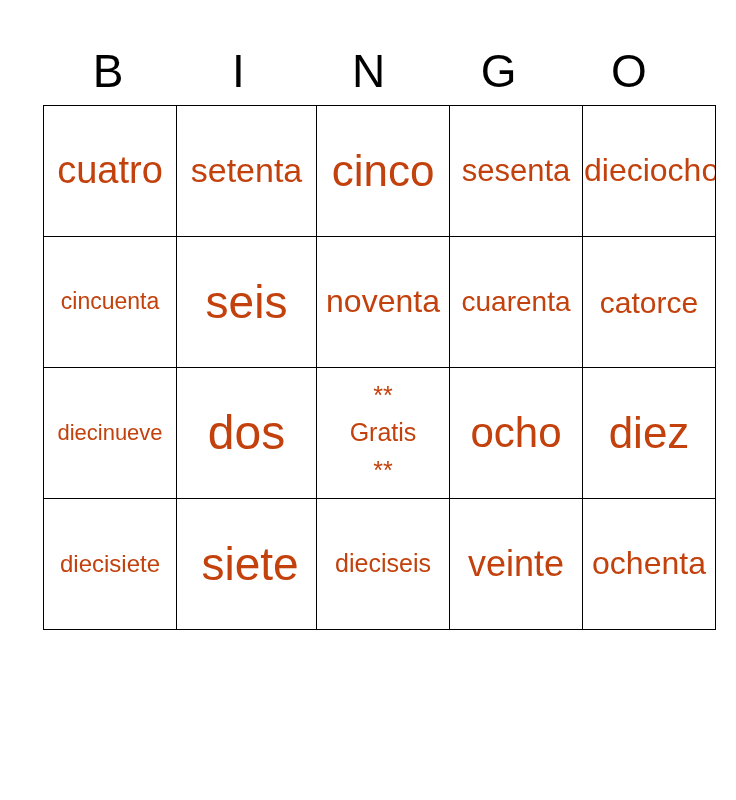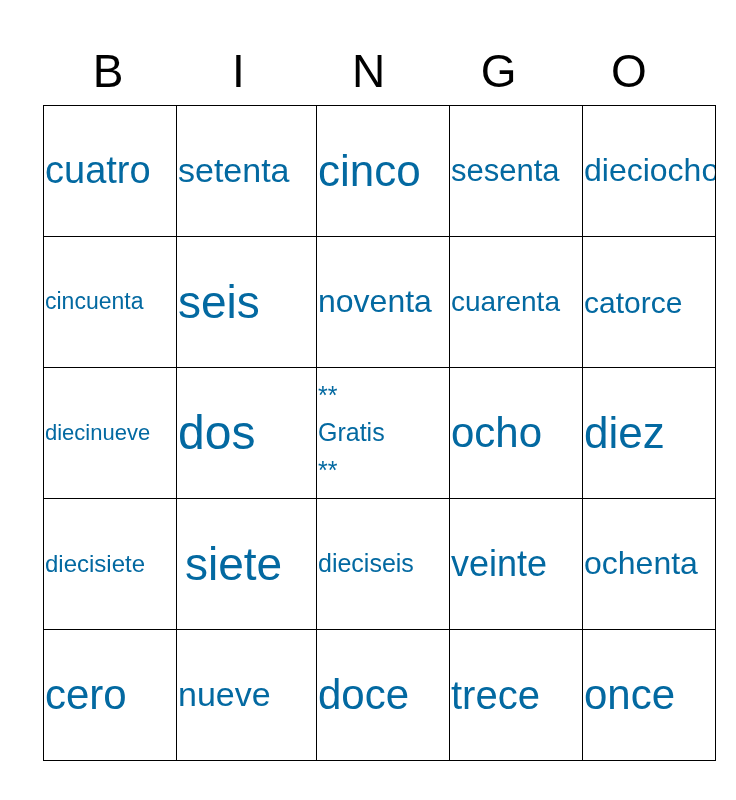--- a/index.html
+++ b/index.html
@@ -43,24 +43,25 @@
     left: 0;
     border-collapse: collapse;
     table-layout: fixed;
   }
   table.grid td {
     width: 130px;
     height: 130px;
     min-width: 130px;
     max-width: 130px;
     border: 1.4px solid #000000;
+    text-align: center;
     vertical-align: middle;
     padding: 0 1px;
     background: #ffffff;
-    color: #0369a1;
+    color: #c2410c;
     line-height: 1.1;
     overflow: hidden;
     cursor: pointer;
   }
   table.grid td.free-cell {
     line-height: 1.5;
     white-space: pre-line;
   }
 </style>
 </head>
@@ -99,22 +100,15 @@
           <td style="font-size: 42px;">ocho</td>
           <td style="font-size: 44px;">diez</td>
         </tr>
         <tr>
           <td style="font-size: 24px;">diecisiete</td>
           <td style="font-size: 46px; padding-left: 8px;">siete</td>
           <td style="font-size: 25px;">dieciseis</td>
           <td style="font-size: 36px;">veinte</td>
           <td style="font-size: 32px;">ochenta</td>
         </tr>
-        <tr>
-          <td style="font-size: 42px;">cero</td>
-          <td style="font-size: 34px;">nueve</td>
-          <td style="font-size: 42px;">doce</td>
-          <td style="font-size: 40px;">trece</td>
-          <td style="font-size: 42px;">once</td>
-        </tr>
       </tbody>
   </table>
 </div>
 
 </body></html>

